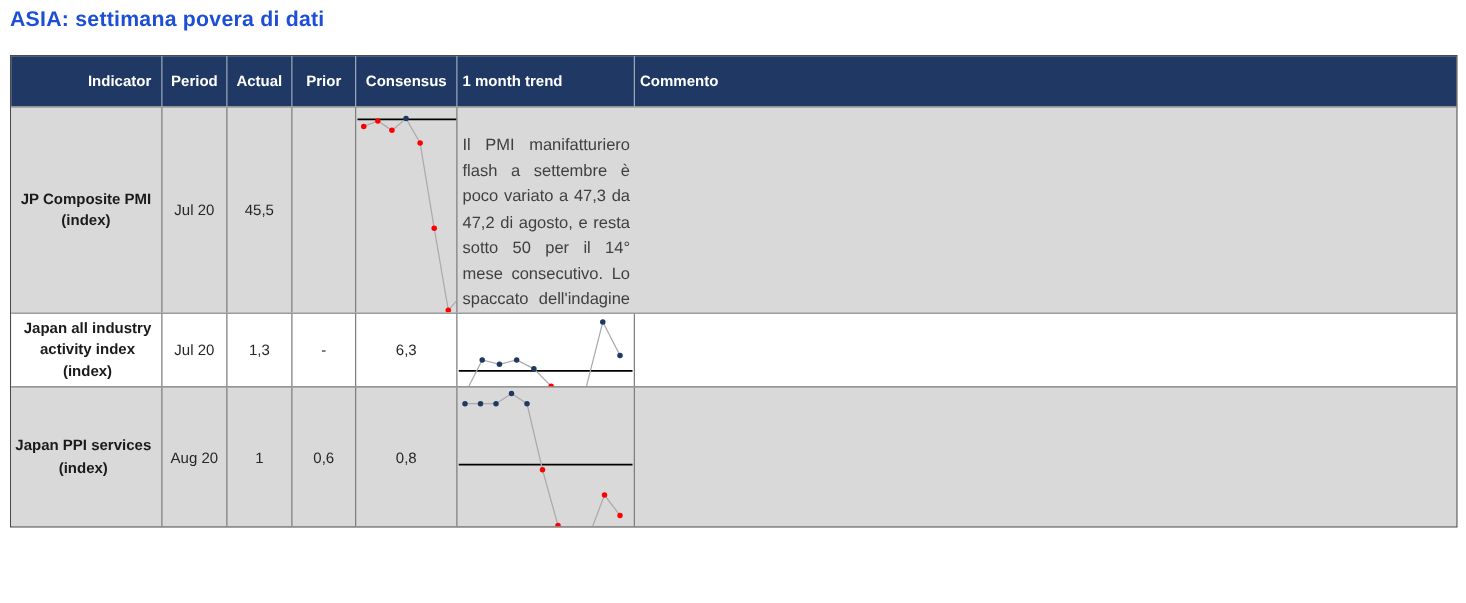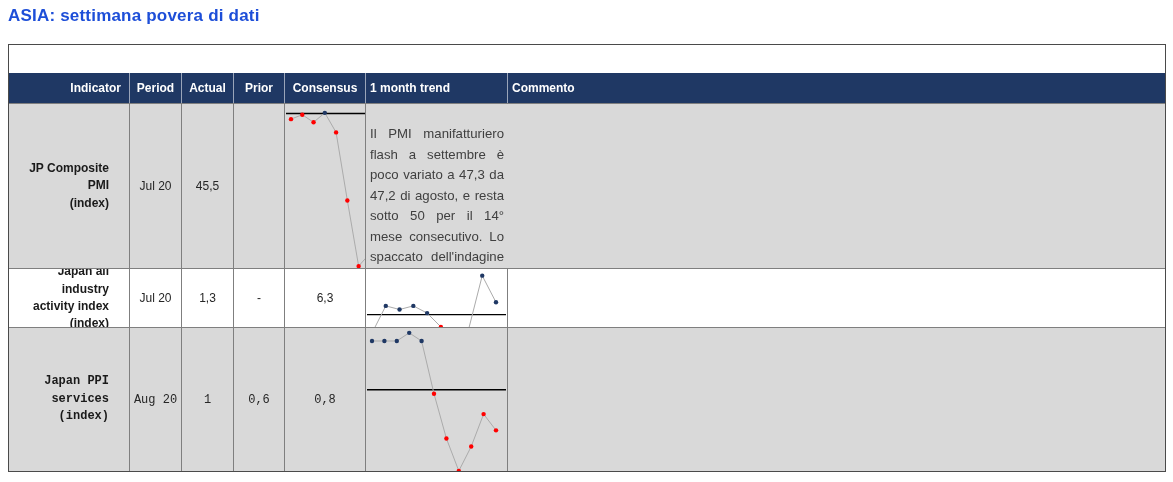--- a/index.html
+++ b/index.html
@@ -16,47 +16,47 @@
   }
   .tbl {
     position: absolute; left: 8px; top: 44px;
     width: 1158px;
     border: 1px solid #4a4a4a;
   }
   .row {
     display: grid;
     grid-template-columns: 121px 52px 52px 51px 81px 142px 1fr;
   }
-  .hrow { height: 30px; background: #1F3864; margin-top: 28px; }
+  .hrow { height: 40px; background: #1F3864; }
   .hcell {
     color: #ffffff; font-weight: bold; font-size: 12px;
     display: flex; align-items: center; justify-content: center;
     border-right: 1px solid rgba(255,255,255,.55);
     padding: 0 4px; white-space: nowrap;
   }
   .hcell:last-child { border-right: none; }
   .hcell.h-ind   { justify-content: flex-end; padding-right: 8px; }
   .hcell.h-left  { justify-content: flex-start; padding-left: 4px; }
   .trow { border-top: 1px solid #7f7f7f; }
   .trow.gray  { background: #D9D9D9; }
   .trow.white { background: #ffffff; }
   .r1 { height: 165px; }
   .r2 { height: 59px; }
-  .r3 { height: 144px; font-family: Liberation Mono, monospace; }
+  .r3 { height: 112px; }
   .cell {
     border-right: 1px solid #7f7f7f;
     display: flex; align-items: center; justify-content: center;
     font-size: 12px; color: #262626;
     overflow: hidden;
   }
   .cell:last-child { border-right: none; }
   .cell.ind {
-    justify-content: flex-end; text-align: right;
+    justify-content: flex-end; text-align: center;
     font-weight: bold; color: #1a1a1a;
-    padding-right: 20px; white-space: pre-line; line-height: 1.45;
+    padding-right: 8px; white-space: pre-line; line-height: 1.45;
   }
   .cell.trend { position: relative; padding: 0; }
   .spark { position: absolute; inset: 0; }
   .cell.comment {
     align-items: flex-start; justify-content: flex-start;
     padding: 20px 4px 0 4px;
   }
   .comment-text {
     font-size: 13.2px; line-height: 20.5px; color: #404040;
     text-align: justify; width: 100%;

